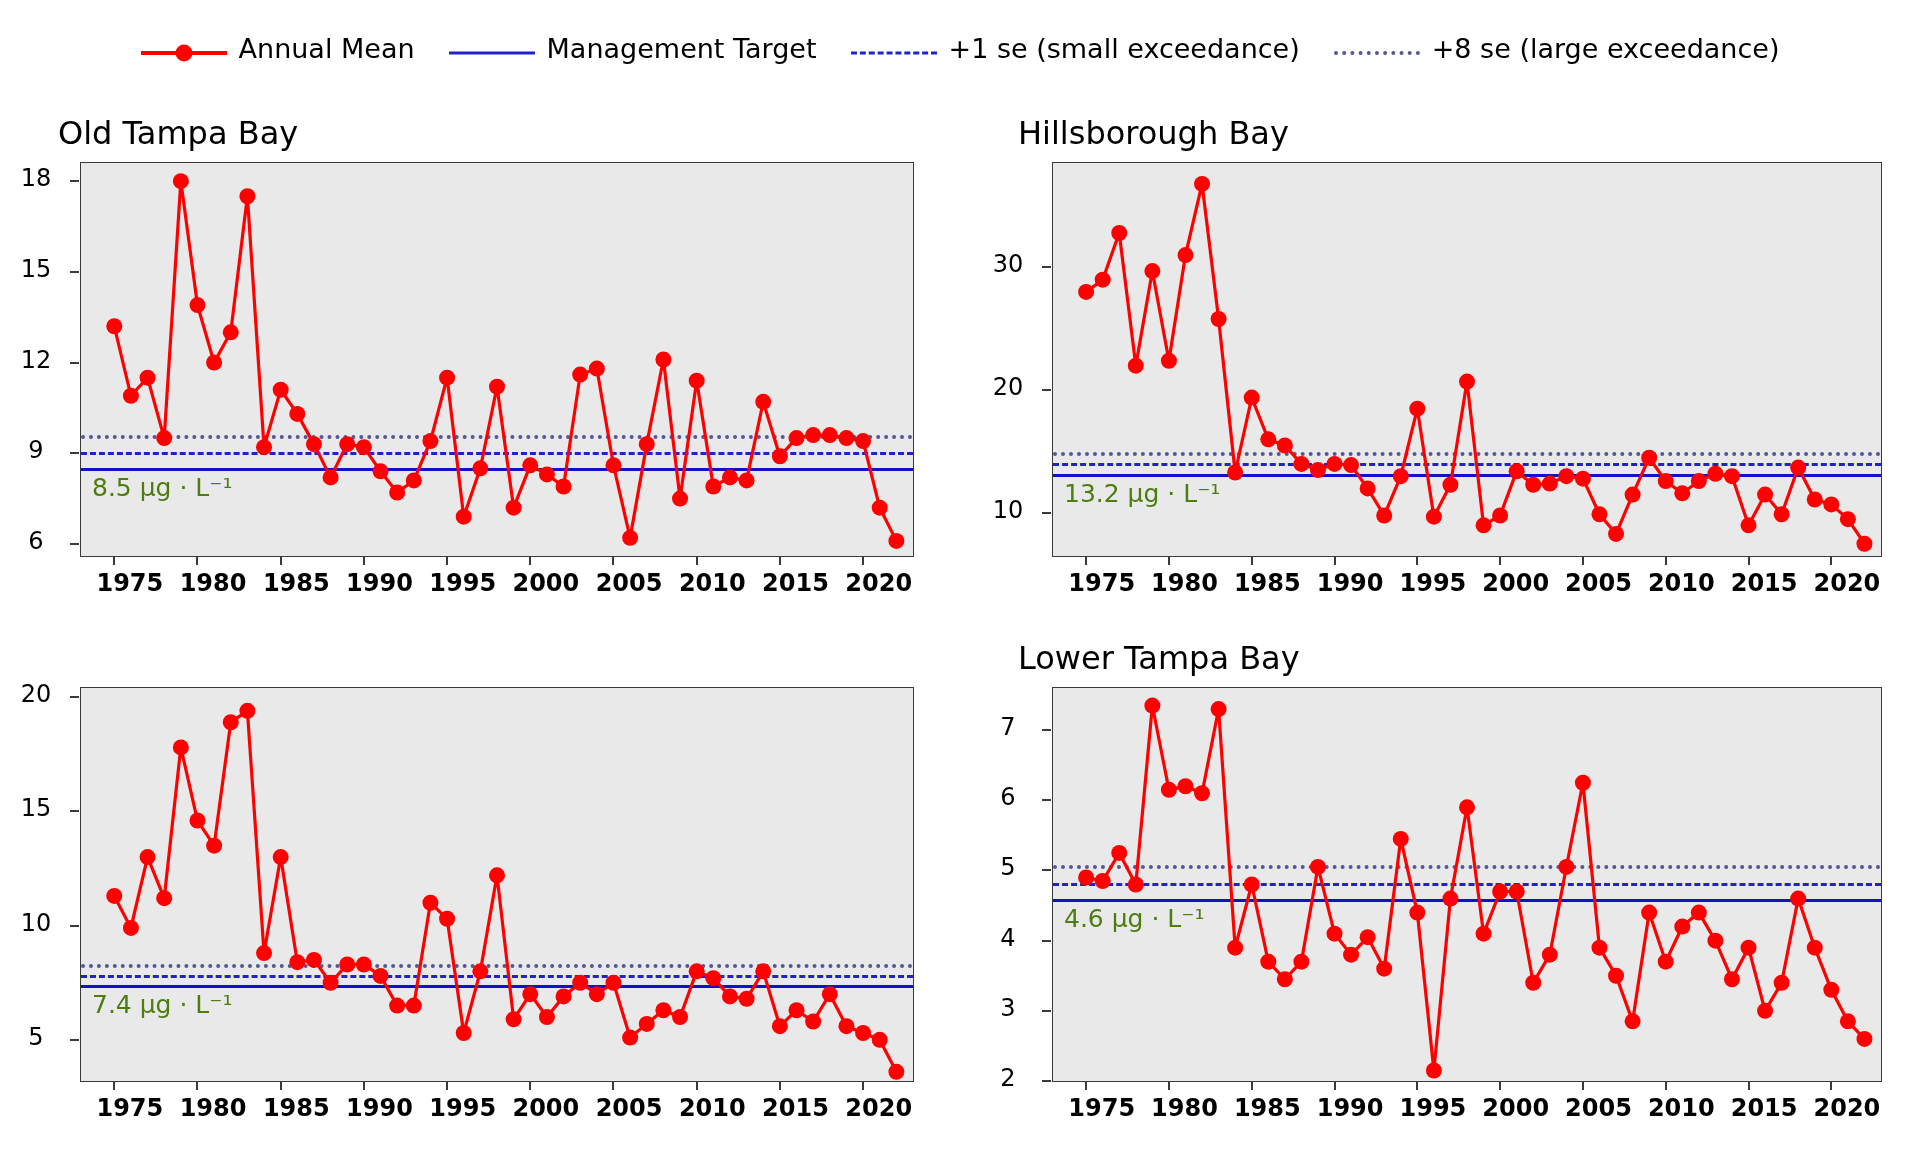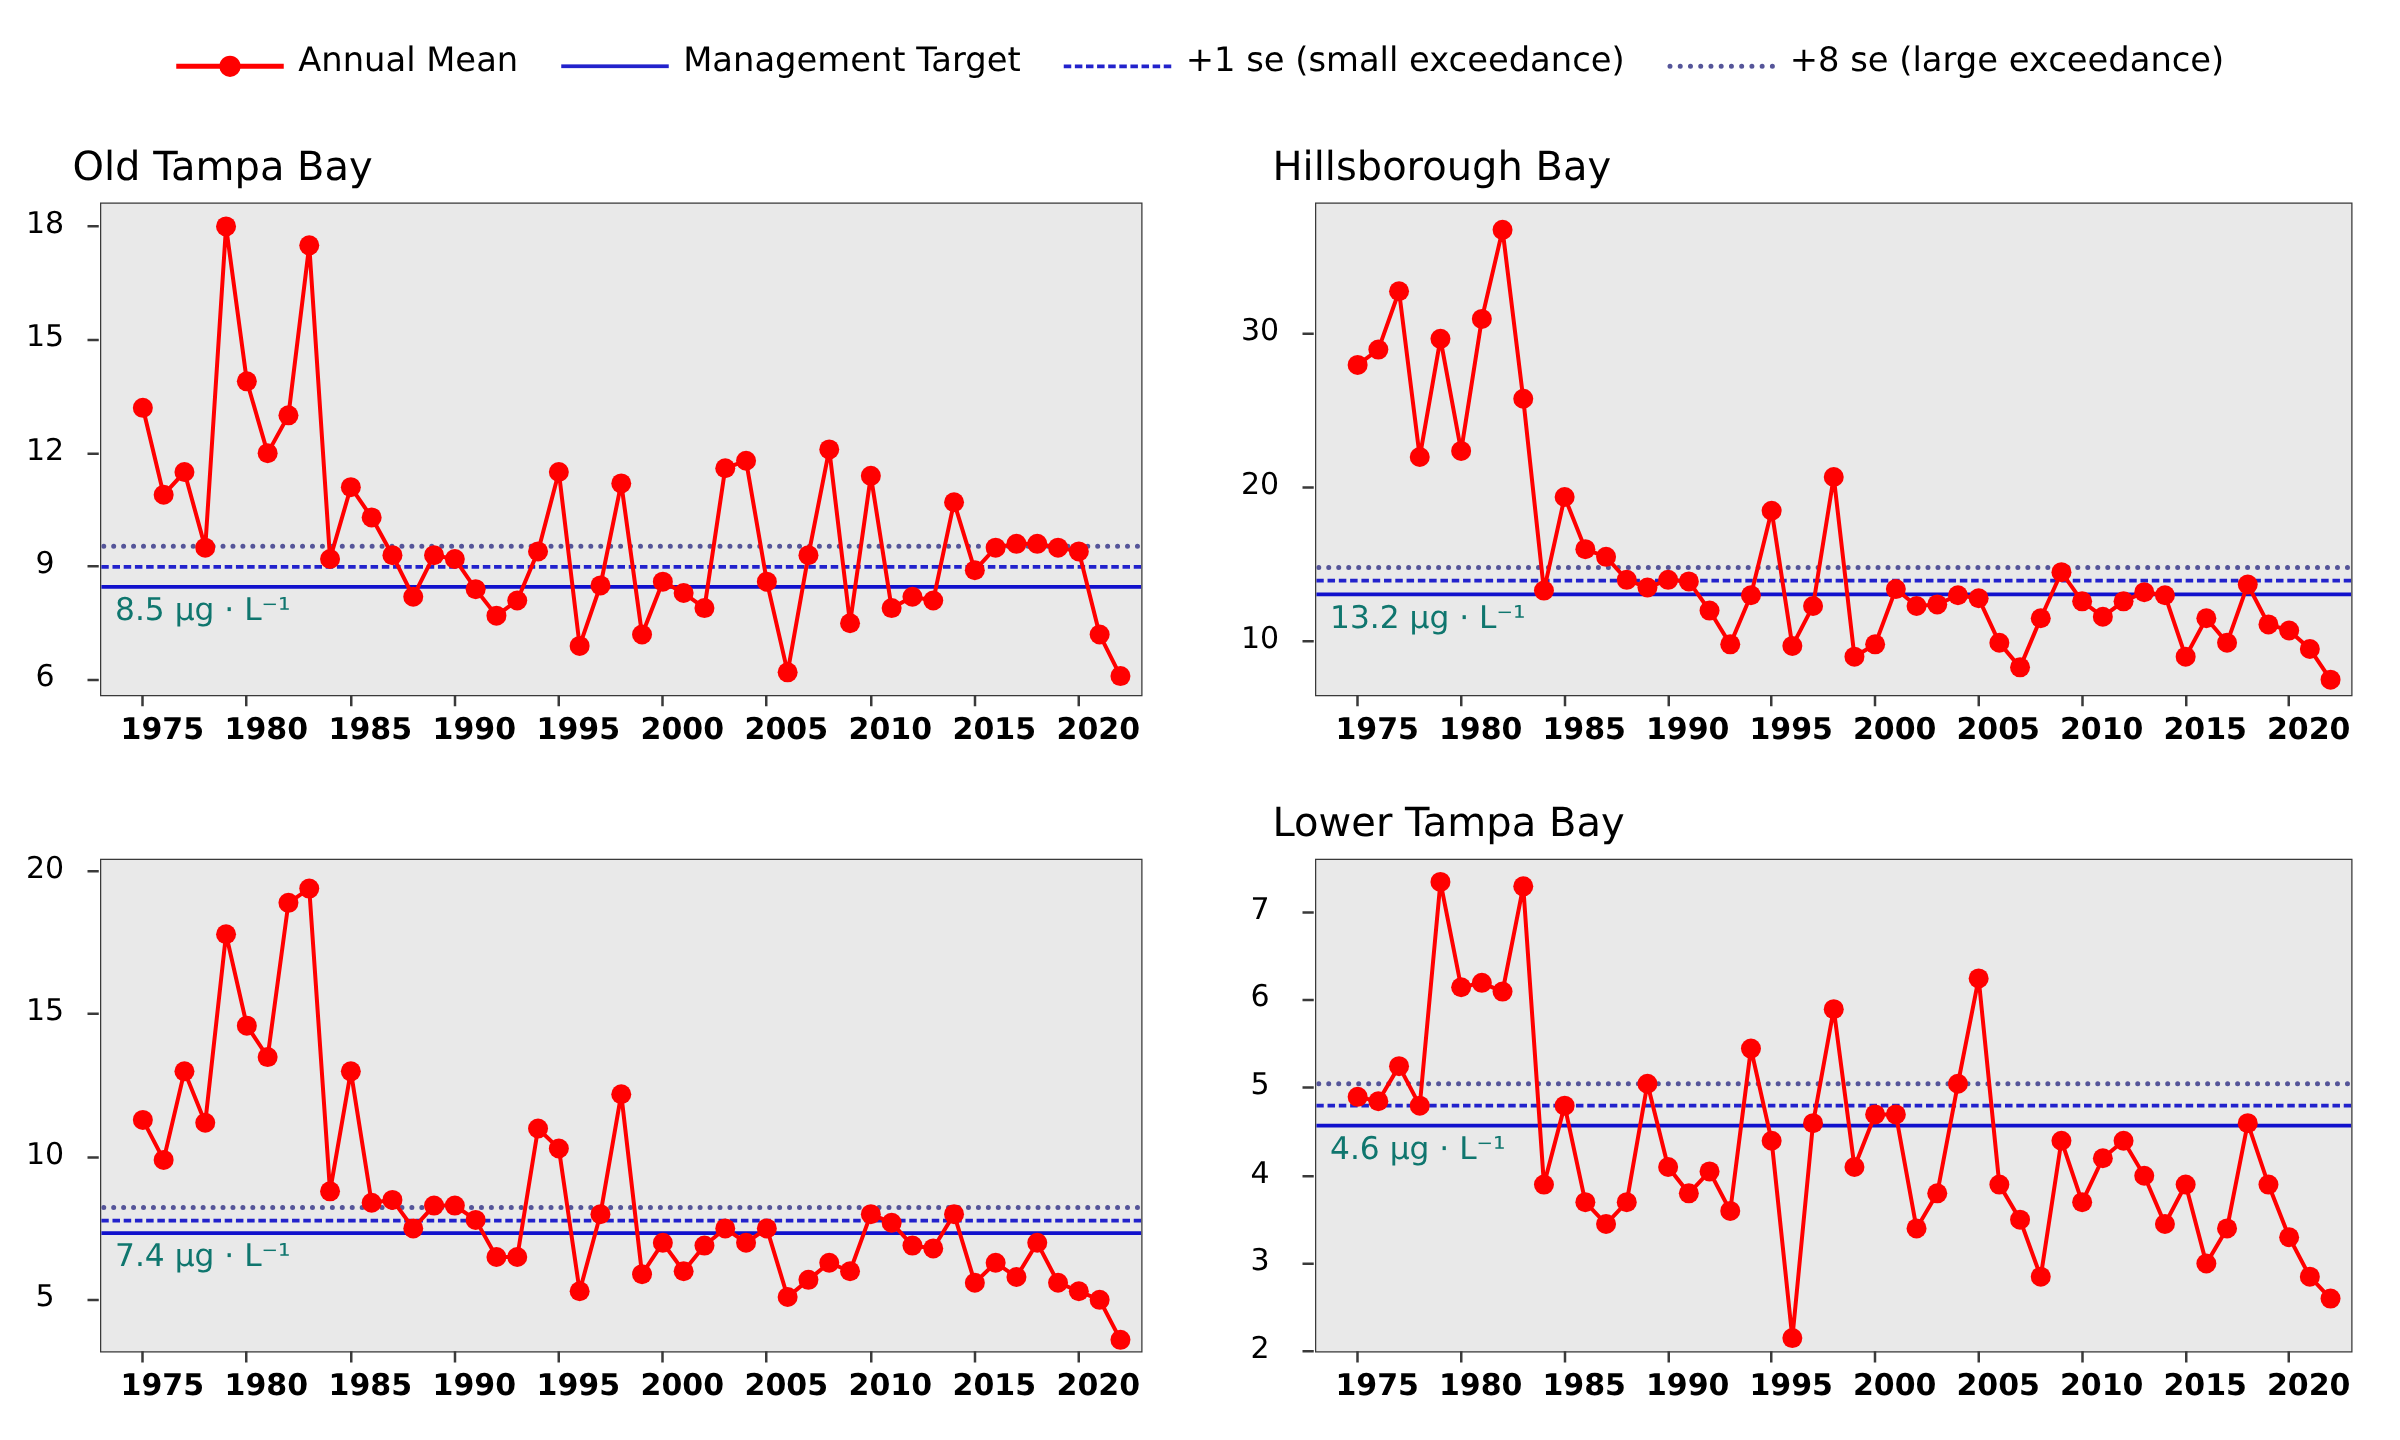--- a/index.html
+++ b/index.html
@@ -41,21 +41,21 @@
     position:absolute;font-size:24px;color:#000;
   }
   .ytick{position:absolute;text-align:center;}
   .xtick{position:absolute;text-align:right;font-weight:bold;}
   .tickmark{position:absolute;background:#3a3a3a;}
   .hline{position:absolute;left:0;right:0;height:0;}
   .hline.target{border-top:3px solid #1111cc;}
   .hline.se1{border-top:3px dashed #2222cc;}
   .hline.se2{border-top:4px dotted #555599;}
   .target-text{
-    position:absolute;font-size:25px;color:#0f766e;white-space:nowrap;
+    position:absolute;font-size:25px;color:#4d7c0f;white-space:nowrap;
   }
   svg.series{position:absolute;left:0;top:0;overflow:visible;}
 </style>
 </head>
 <body>
 
 <div class="legend">
   <div class="legend-item">
     <span class="lg-key">
       <span class="ln solid-red"></span>

